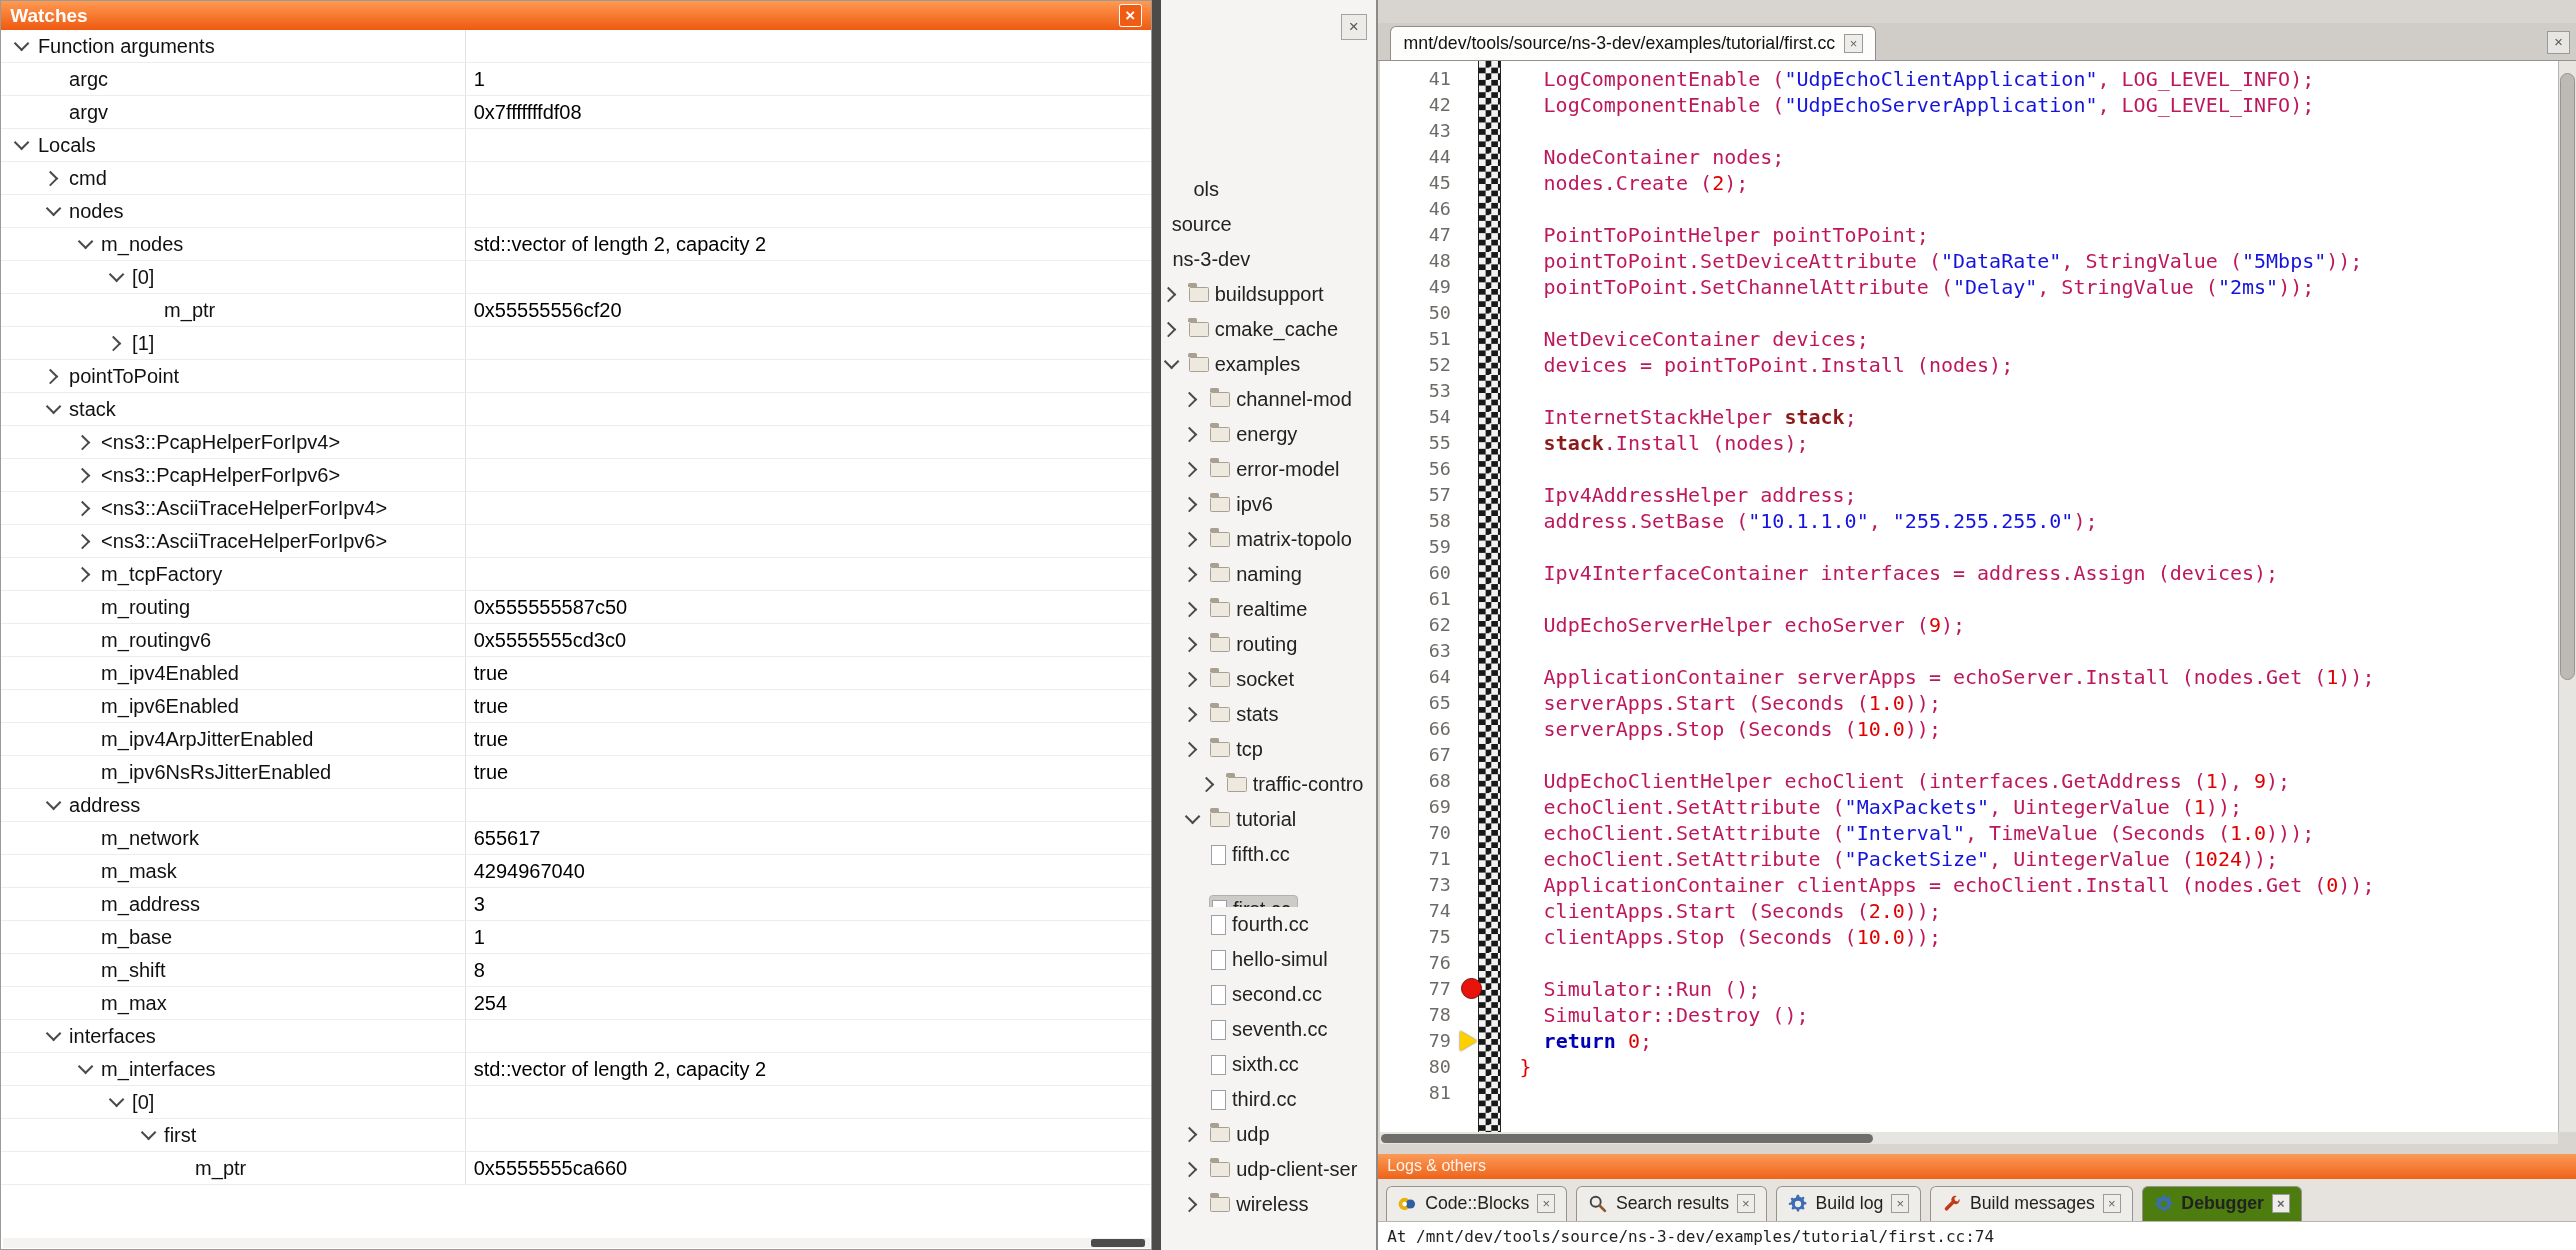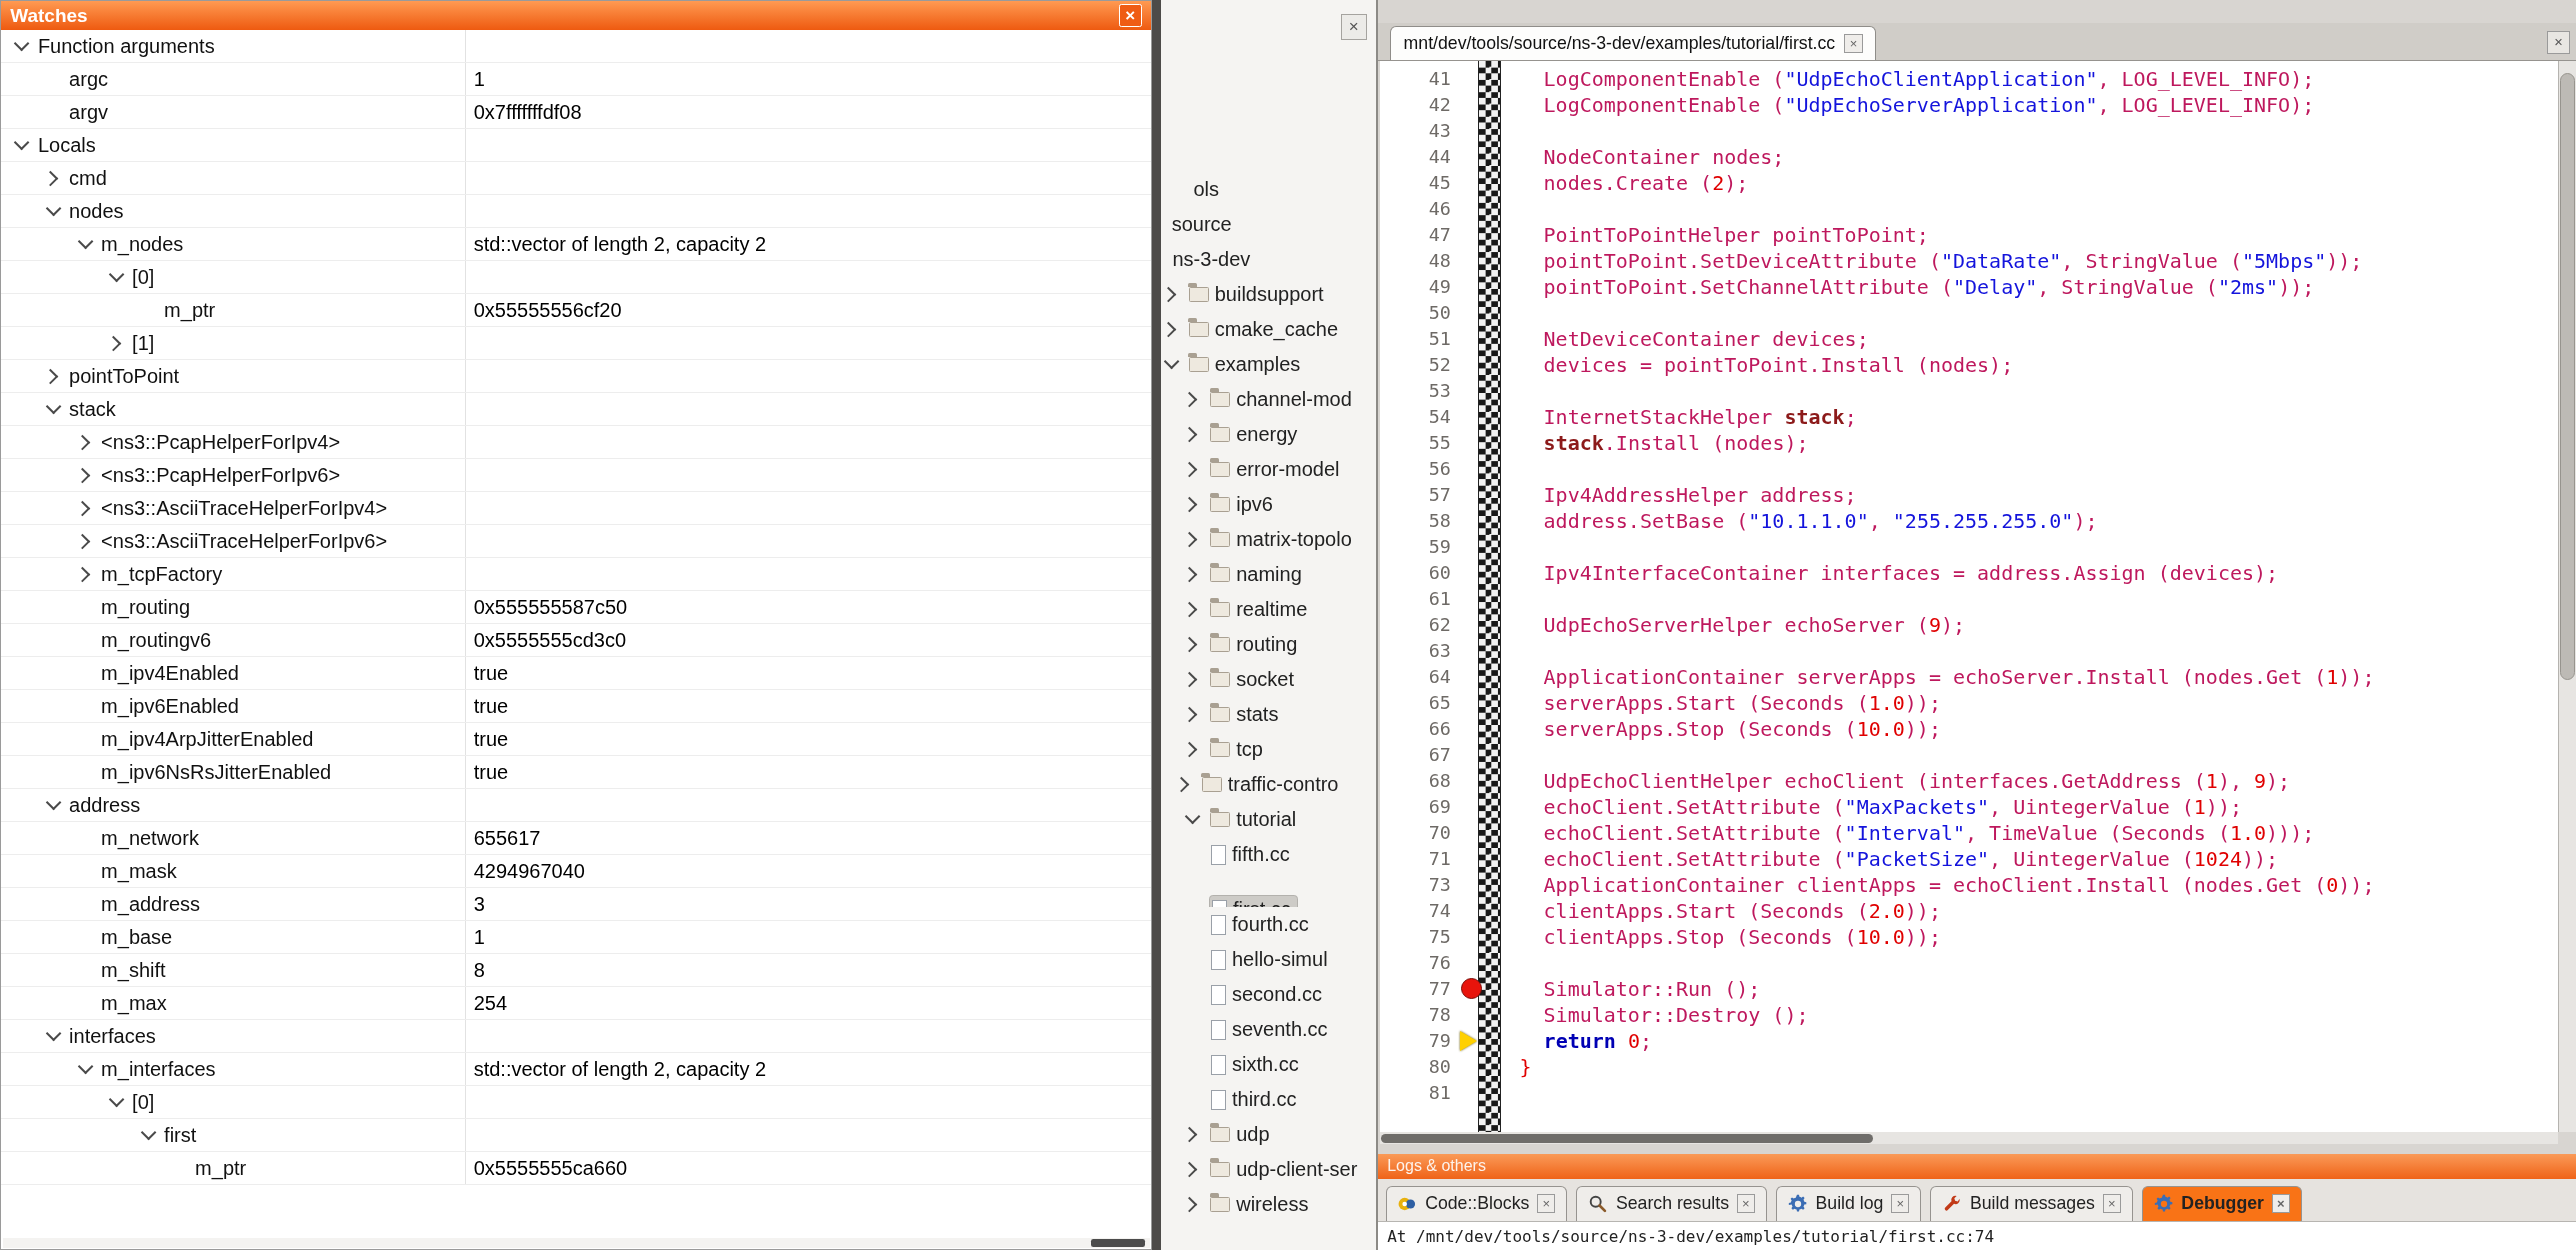--- a/index.html
+++ b/index.html
@@ -162,21 +162,21 @@
   }
   #logs-tabbar {
     height:43px; display:flex; align-items:flex-end; gap:9.2px;
     padding:3.1px 7.7px 0 7.7px; background:#e6e3df; border-bottom:0.8px solid #b7b5b1;
   }
   .ltab {
     height:35px; display:flex; align-items:center; gap:7.7px; padding:0 10.8px;
     background:#efedea; border:0.8px solid #96938f; border-bottom:none;
     border-radius:6.1px 6.1px 0 0; font-size:17.7px; color:#222;
   }
-  .ltab.active { background:#f97316; font-weight:bold; }
+  .ltab.active { background:#4d7c0f; font-weight:bold; }
   .ltab .ticon { display:flex; align-items:center; }
   #logs-status {
     height:29px; background:#fff; display:flex; align-items:center; padding:0 9.2px;
     font-family:"DejaVu Sans Mono","Liberation Mono",monospace; font-size:16px; color:#222;
   }
 </style>
 </head>
 <body>
 
 <div id="screen">
@@ -553,21 +553,21 @@
             <span>stats</span>
           </span>
         </div>
         <div class="m-row" style="padding-left: 21.5px;">
           <span class="chev closed"></span>
           <span class="m-inner">
             <span class="folder-ico"></span>
             <span>tcp</span>
           </span>
         </div>
-        <div class="m-row" style="padding-left: 13px;">
+        <div class="m-row" style="padding-left: 38px;">
           <span class="chev closed"></span>
           <span class="m-inner">
             <span class="folder-ico"></span>
             <span>traffic-contro</span>
           </span>
         </div>
         <div class="m-row" style="padding-left: 21.5px;">
           <span class="chev open"></span>
           <span class="m-inner">
             <span class="folder-ico"></span>

